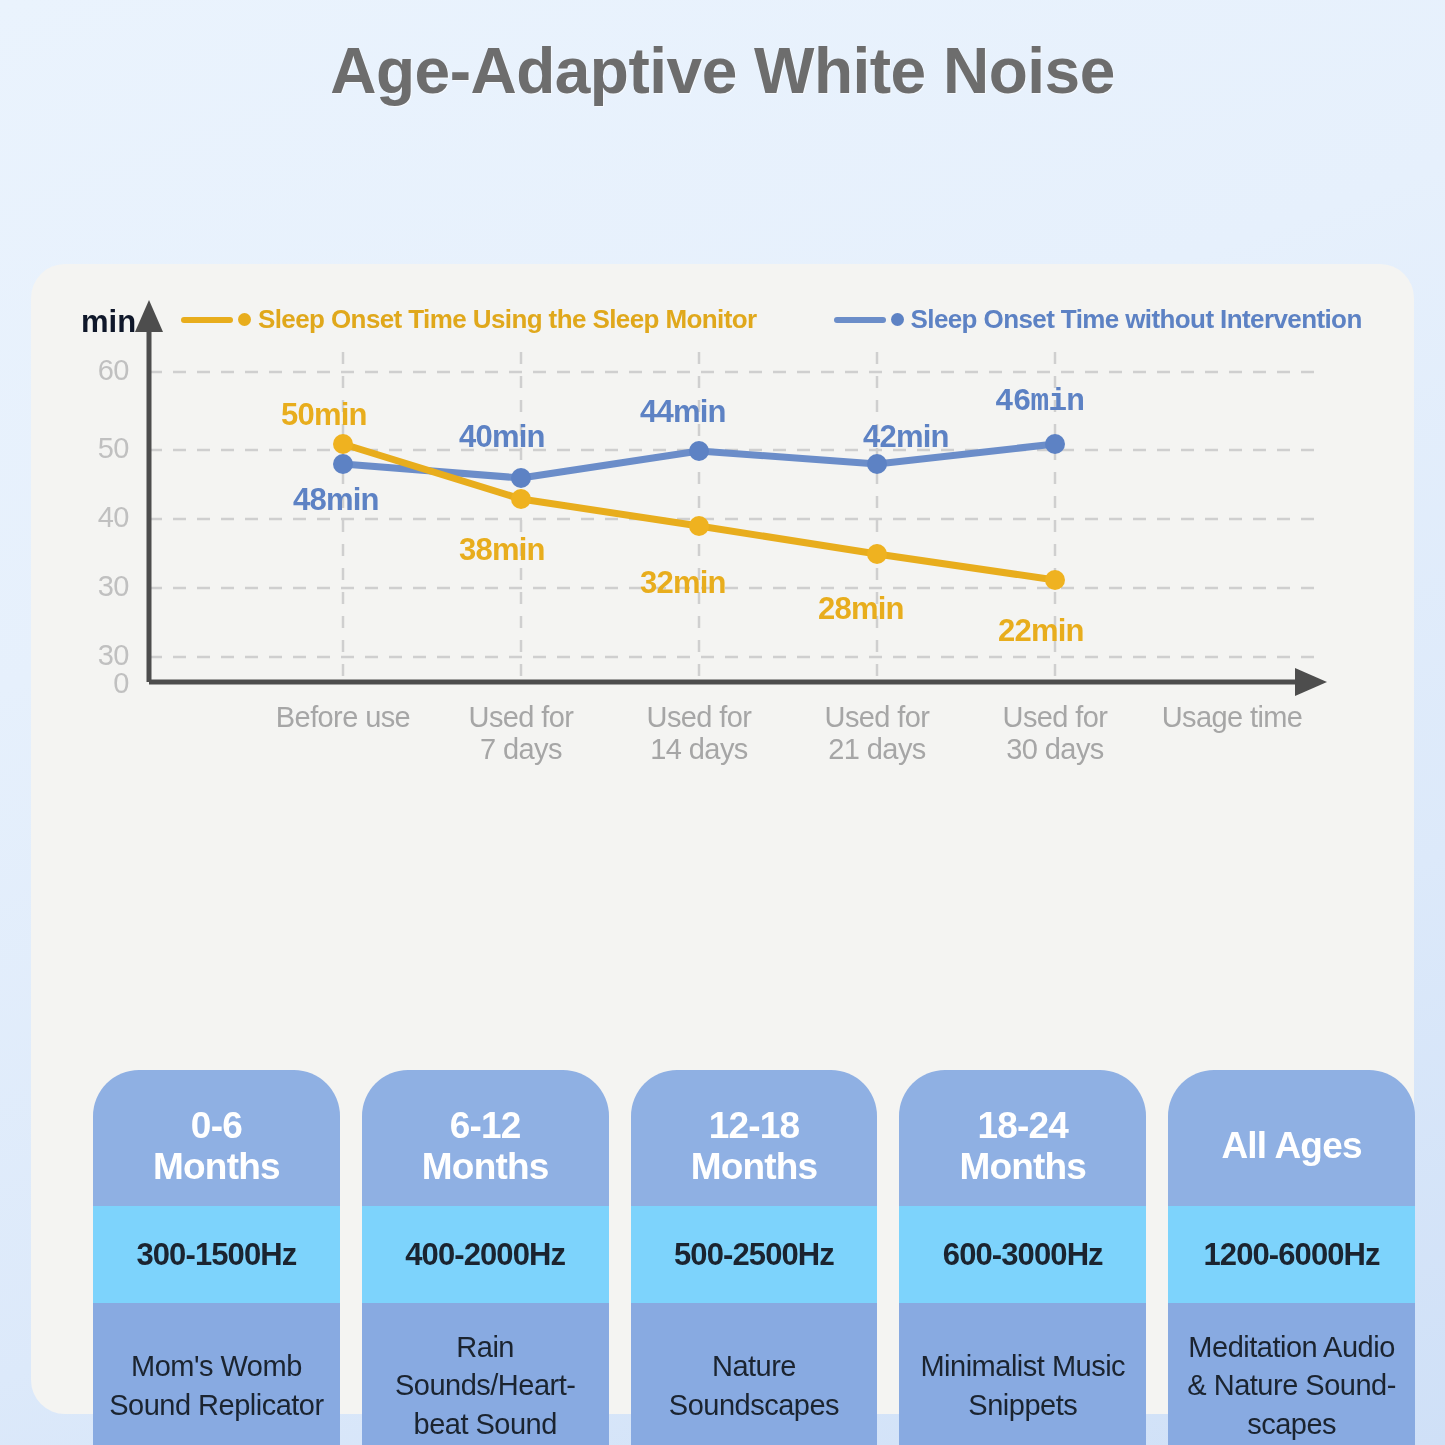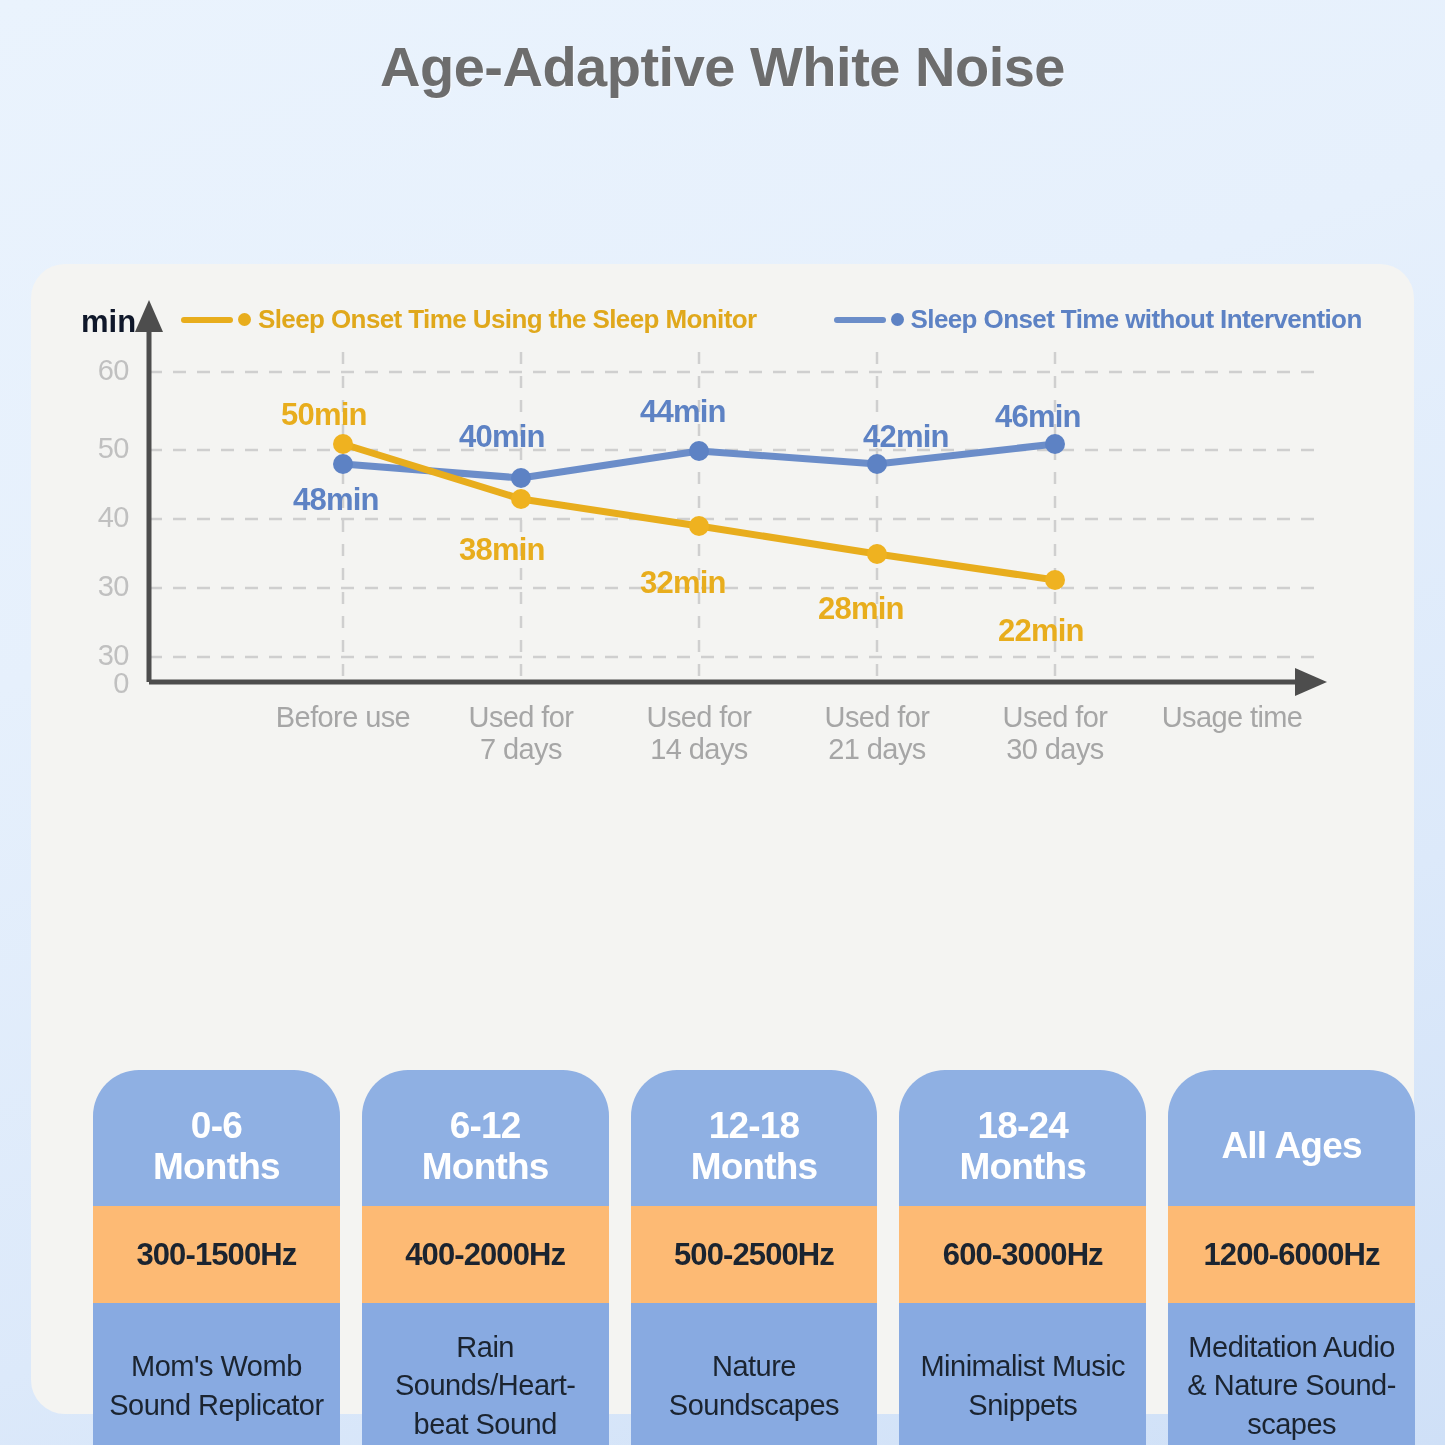--- a/index.html
+++ b/index.html
@@ -7,21 +7,21 @@
     width: 1445px; height: 1445px;
     font-family: "Liberation Sans", sans-serif;
     background: linear-gradient(160deg, #eaf3fd 0%, #e6f0fc 35%, #dce9fa 70%, #cfe0f7 100%);
     overflow: hidden;
   }
   .page { position: relative; width: 1445px; height: 1445px; }
 
   
   .header { padding-top: 38px; text-align: center; }
   .kicker {
-    font-size: 56px; font-weight: bold; color: #6d6d6d;
+    font-size: 64px; font-weight: bold; color: #6d6d6d;
     letter-spacing: -0.5px; line-height: 1.05;
     text-shadow: 1px 1px 0 rgba(255,255,255,.55);
   }
   .headline {
     font-size: 86px; font-weight: bold; color: #5b82c6;
     letter-spacing: -2px; line-height: 1.12; margin-top: 10px;
     text-shadow: 1px 2px 0 rgba(255,255,255,.5);
   }
 
   
@@ -65,21 +65,21 @@
     overflow: hidden; display: flex; flex-direction: column;
     color: #1b2430;
   }
   .card .band1 {
     background: #8fb0e3; height: 136px;
     display: flex; align-items: center; justify-content: center;
     font-size: 37px; font-weight: bold; color: #ffffff; text-align: center;
     line-height: 1.12; letter-spacing: -0.8px; padding-top: 16px;
   }
   .card .band2 {
-    background: #fdba74; height: 97px;
+    background: #7dd3fc; height: 97px;
     display: flex; align-items: center; justify-content: center;
     font-size: 31px; font-weight: bold; text-align: left; letter-spacing: -0.9px;
   }
   .card .band3 {
     background: #88aae1; flex: 0 0 165px;
     display: flex; align-items: center; justify-content: center;
     font-size: 29px; font-weight: normal; text-align: center;
     line-height: 1.32; letter-spacing: -0.5px; padding: 0 10px;
   }
 </style>
@@ -168,21 +168,21 @@
       <div class="dlabel o" style="left:250px; top:133px;">50min</div>
       <div class="dlabel o" style="left:428px; top:268px;">38min</div>
       <div class="dlabel o" style="left:609px; top:301px;">32min</div>
       <div class="dlabel o" style="left:787px; top:327px;">28min</div>
       <div class="dlabel o" style="left:967px; top:349px;">22min</div>
 
       <div class="dlabel b" style="left:262px; top:218px;">48min</div>
       <div class="dlabel b" style="left:428px; top:155px;">40min</div>
       <div class="dlabel b" style="left:609px; top:130px;">44min</div>
       <div class="dlabel b" style="left:824px; top:155px;margin-left:8px;">42min</div>
-      <div class="dlabel b" style="left:964px; top:135px;">46min</div>
+      <div class="dlabel b" style="left:964px; top:120px;font-family:Liberation Mono, monospace;">46min</div>
 
       <div class="xlab" style="left:207px; top:437px; white-space:pre-line;">Before use</div>
       <div class="xlab" style="left:385px; top:437px; white-space:pre-line;">Used for
 7 days</div>
       <div class="xlab" style="left:563px; top:437px; white-space:pre-line;">Used for
 14 days</div>
       <div class="xlab" style="left:741px; top:437px; white-space:pre-line;">Used for
 21 days</div>
       <div class="xlab" style="left:919px; top:437px; white-space:pre-line;">Used for
 30 days</div>

